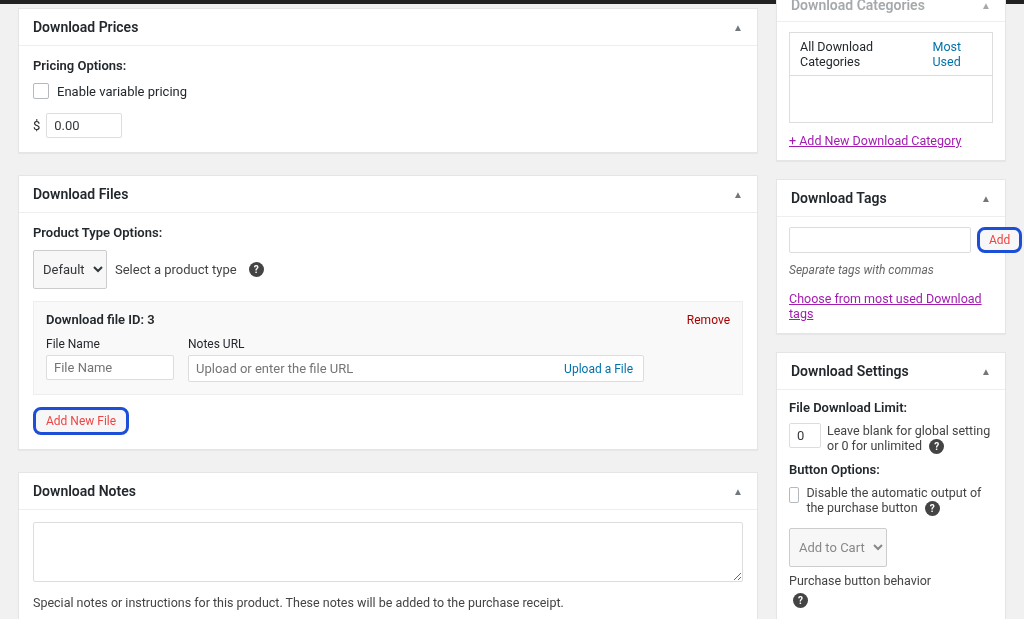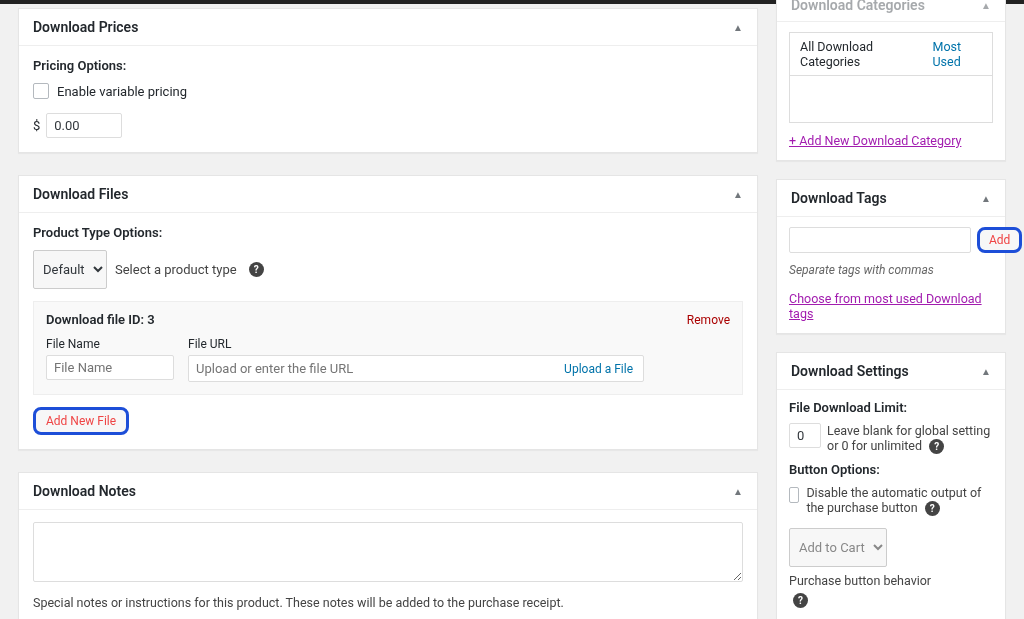--- a/index.html
+++ b/index.html
@@ -133,21 +133,21 @@
           <div class="file-block-head">
             <span>Download file ID: 3</span>
             <span class="remove-link">Remove</span>
           </div>
           <div class="file-row">
             <div class="file-col">
               <label>File Name</label>
               <input type="text" class="fname-input" placeholder="File Name" style="">
             </div>
             <div class="file-col">
-              <label>File URL</label>
+              <label>Notes URL</label>
               <div class="furl-wrap">
                 <input type="text" placeholder="Upload or enter the file URL" style="">
                 <span class="upload-link">Upload a File</span>
               </div>
             </div>
           </div>
         </div>
 
         <div style="margin-top:12px;">
           <span class="button">Add New File</span>

